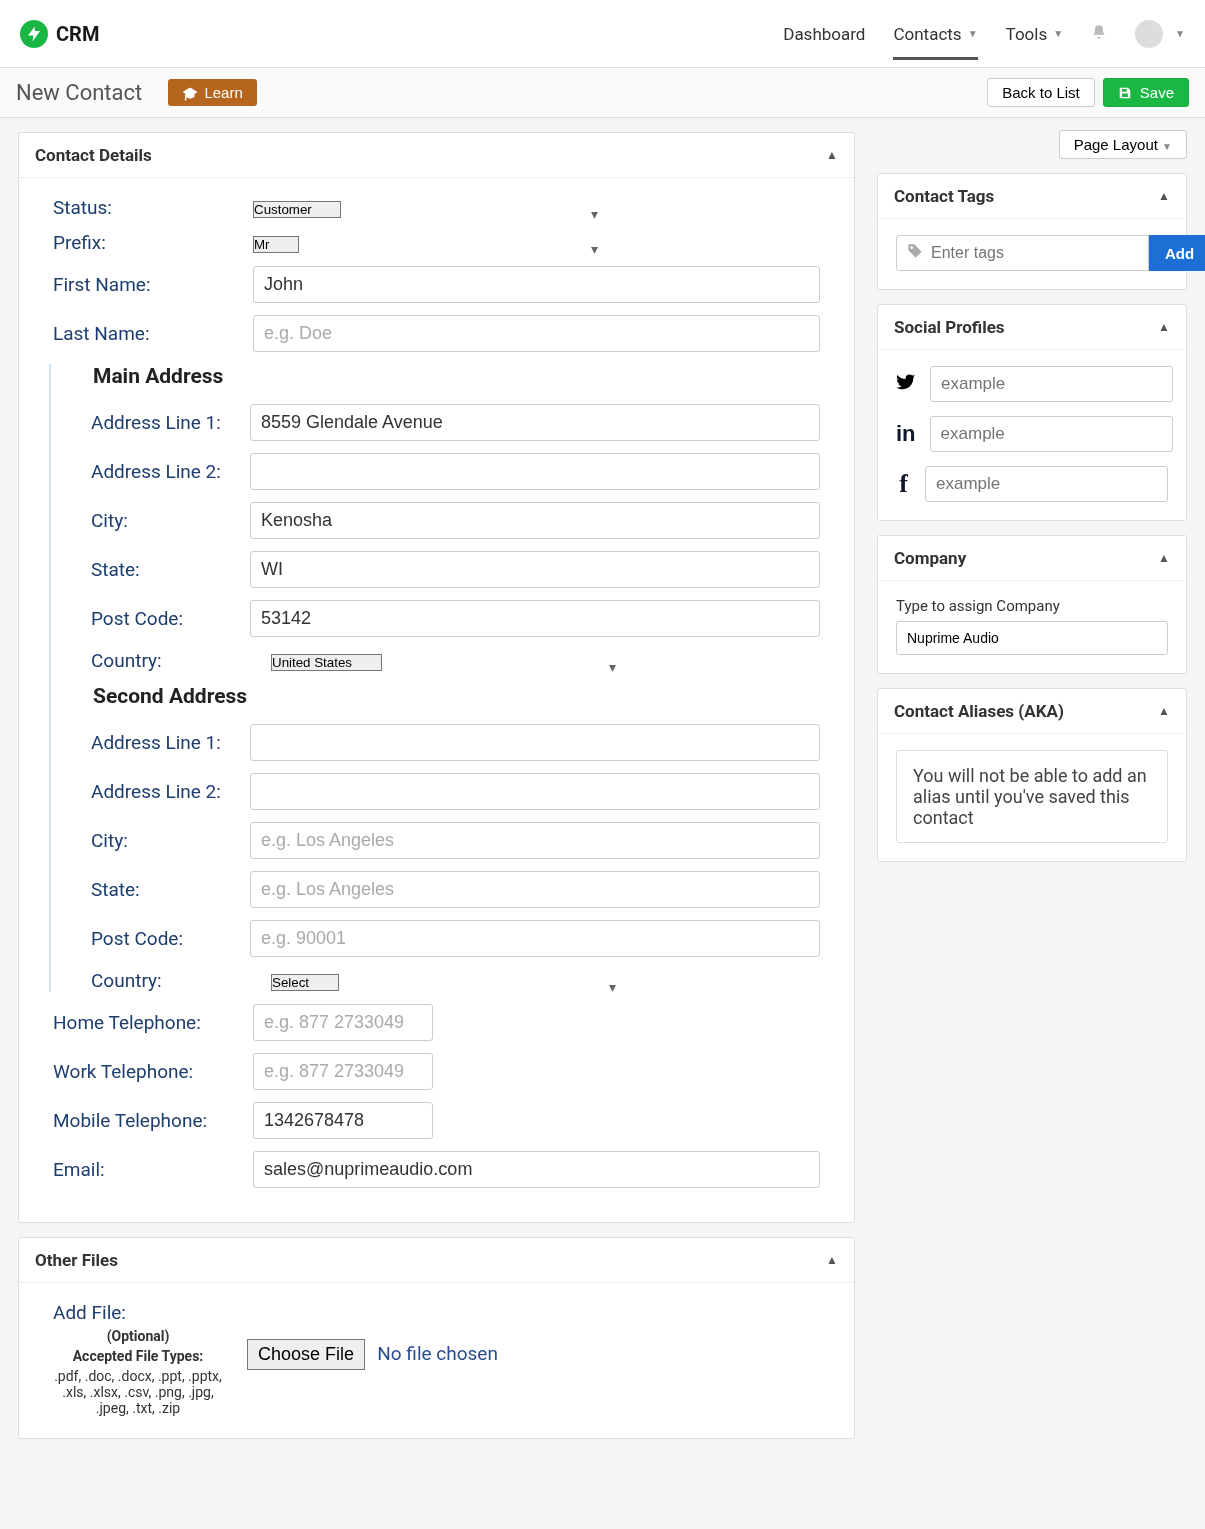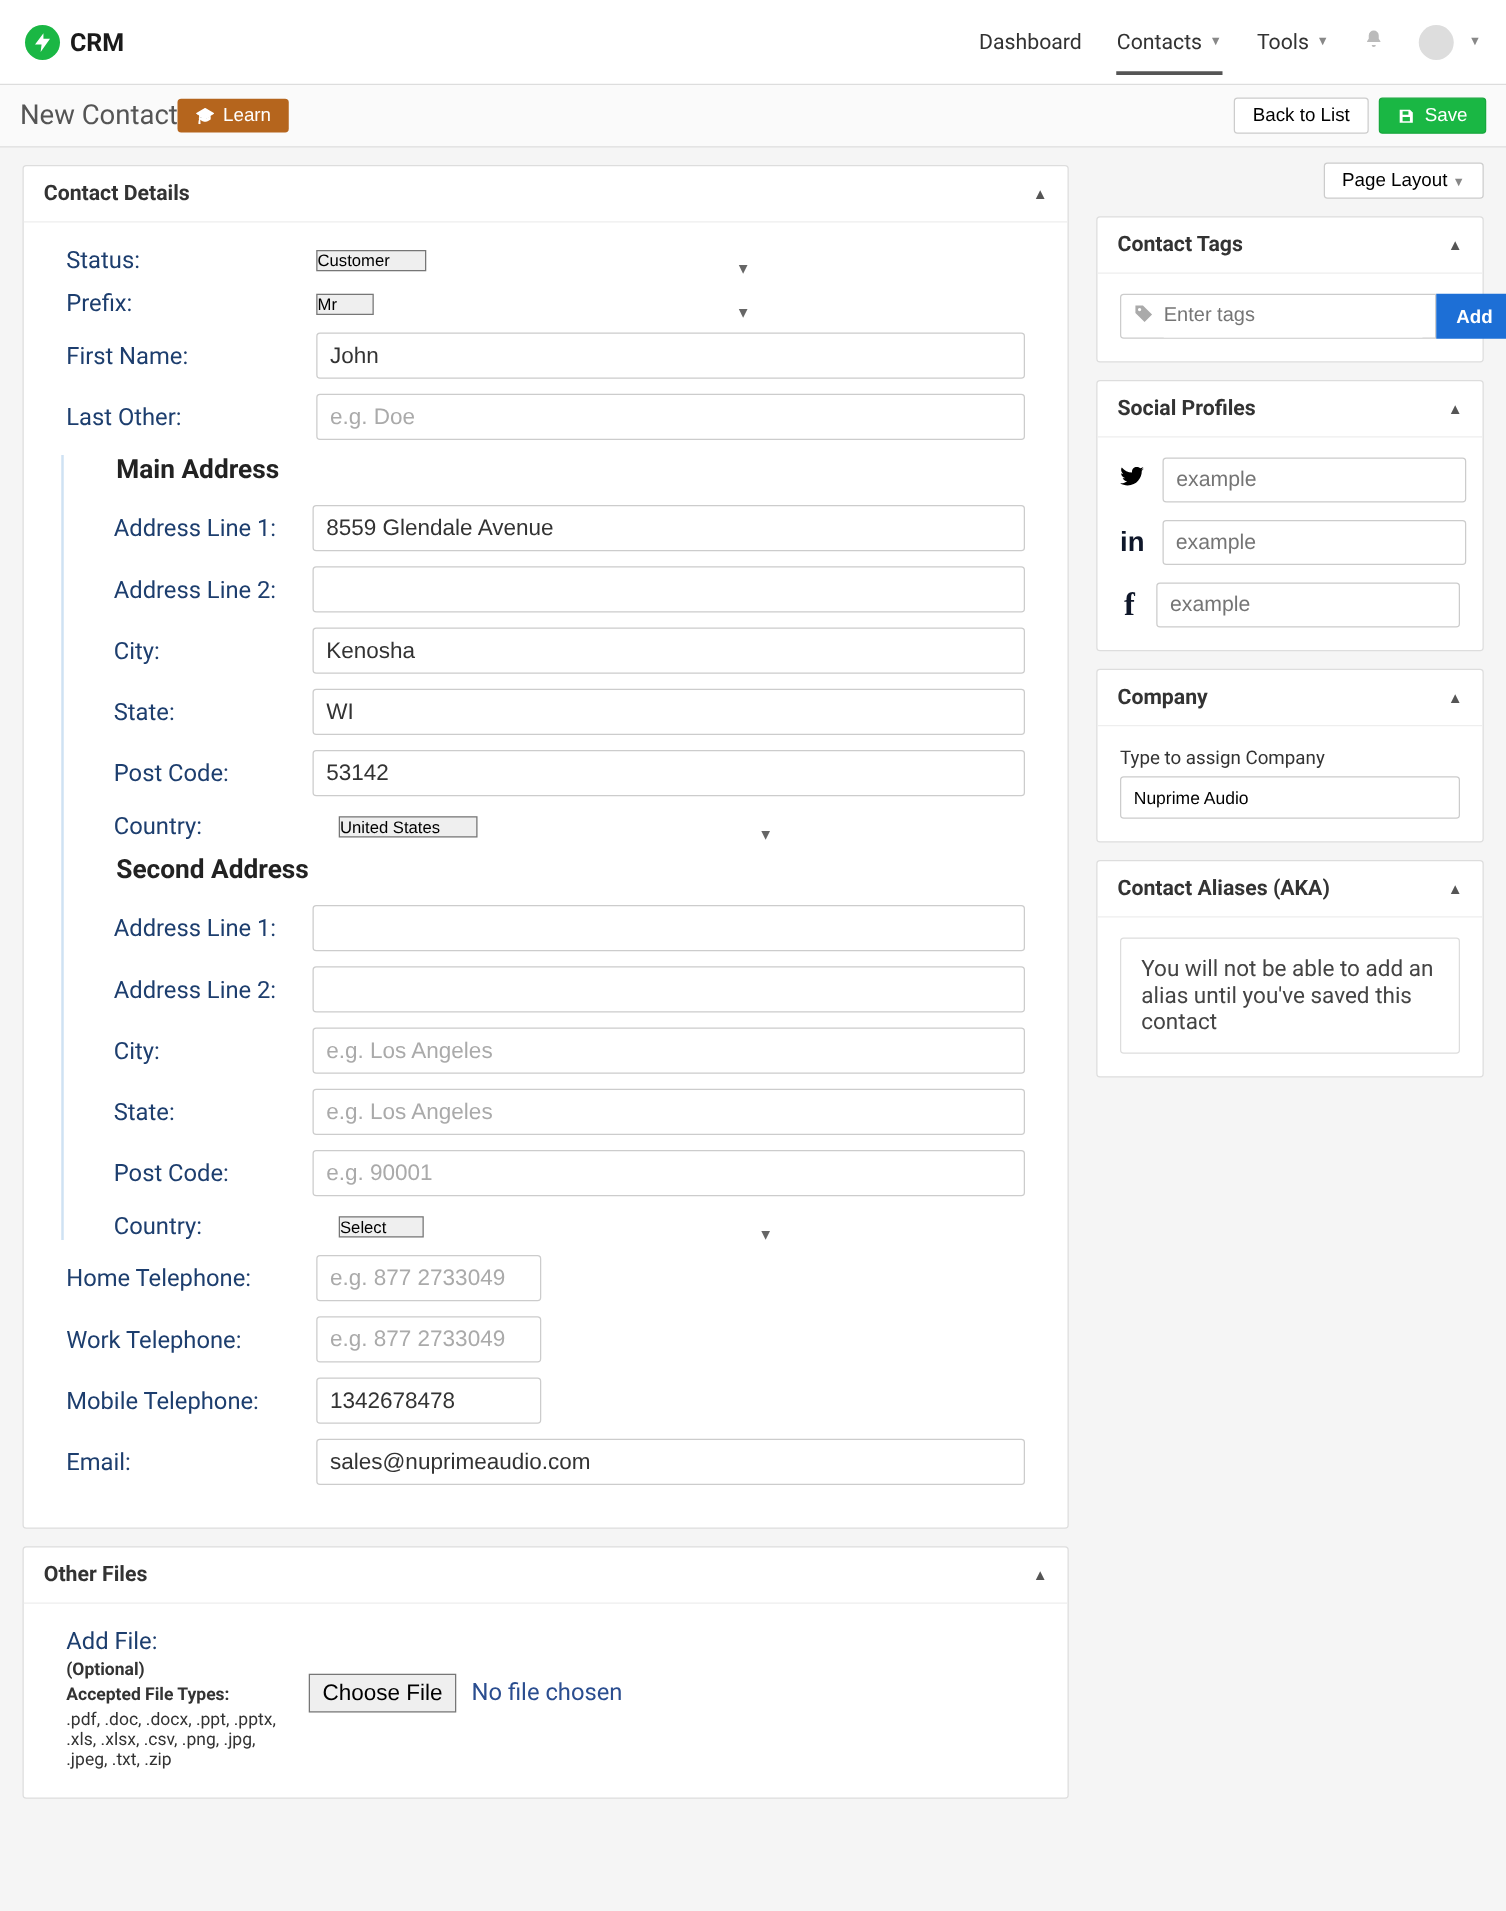--- a/index.html
+++ b/index.html
@@ -11,21 +11,21 @@
 .nav-spacer { flex: 1; }
 .nav-items { display: flex; align-items: center; gap: 28px; }
 .nav-item { font-size: 17px; color: #333; cursor: pointer; display:flex; align-items:center; gap:6px; padding: 16px 0; }
 .nav-item.active { border-bottom: 3px solid #555; padding-bottom:13px;}
 .nav-caret { font-size: 10px; color: #888; }
 .bell { color:#bbb; font-size:18px; cursor:pointer; }
 .avatar-drop { display:flex; align-items:center; gap:12px; cursor:pointer; }
 .avatar { width:28px; height:28px; border-radius:50%; background:#ddd; }
 .subhead { background:#fafafa; border-bottom:1px solid #ddd; padding:10px 16px; display:flex; align-items:center; }
 .page-title { font-size:22px; color:#555; font-weight:400; }
-.learn-btn { margin-left:0; background:#b5651d; color:#fff; border:none; border-radius:3px; padding:5px 14px; font-size:15px; cursor:pointer; display:flex; align-items:center; gap:6px; }
+.learn-btn { margin-left:26px; background:#b5651d; color:#fff; border:none; border-radius:3px; padding:5px 14px; font-size:15px; cursor:pointer; display:flex; align-items:center; gap:6px; }
 .learn-icon::before { content: "🎓"; font-size:13px; filter: grayscale(1) brightness(5); }
 .sub-spacer { flex:1; }
 .btn { border:1px solid #ccc; background:#fff; border-radius:3px; padding:5px 14px; font-size:15px; cursor:pointer; margin-left:8px; }
 .btn-save { background:#1ab744; color:#fff; border:1px solid #18a83e; display:inline-flex; align-items:center; gap:8px;}
 .content { display:flex; padding:0 18px 20px 18px; gap:22px; align-items:flex-start; }
 .main-col { flex:1; min-width:0; }
 .side-col { width:310px; }
 .layout-row { display:flex; justify-content:flex-end; padding-top:12px; }
 .panel { background:#fff; border:1px solid #ddd; border-radius:3px; margin-top:14px; }
 .panel-h { padding:12px 16px; border-bottom:1px solid #eee; display:flex; align-items:center; }
@@ -40,21 +40,21 @@
 .fctl.phone { flex:0 0 180px; }
 .subh { font-size:21px; font-weight:700; color:#222; margin:10px 0 16px 22px; }
 .addr-block { border-left:2px solid #cfe2f3; padding-left:20px; margin-left:-4px; margin-bottom:10px; }
 .addr-row .flabel { width:200px; padding-left:20px; font-size:19px; }
 .addr-row .fctl { flex:0 0 570px; }
 .sel-wrap { position:relative; flex:0 0 355px; }
 .sel-wrap select { appearance:none; -webkit-appearance:none; padding-right:28px; }
 .sel-wrap::after { content:"▾"; position:absolute; right:10px; top:8px; color:#666; pointer-events:none; font-size:14px; }
 .file-row { display:flex; align-items:flex-start; gap:24px; }
 .file-cap { color:#1d3e6e; font-size:19px; }
-.file-note { font-size:14px; color:#333; margin-top:4px; max-width:170px; }
+.file-note { font-size:14px; color:#333; margin-top:4px; max-width:170px;text-align:center; }
 .choose-btn { border:1px solid #777; background:#efefef; padding:4px 10px; font-size:18px; cursor:pointer; }
 .nofile { color:#2a4d8f; font-size:19px; margin-left:8px; }
 .tags-row { display:flex; align-items:stretch; }
 .tags-input-wrap { flex:1; border:1px solid #ccc; border-radius:3px 0 0 3px; display:flex; align-items:center; padding:0 10px; }
 .tag-icon { color:#aaa; margin-right:8px; font-size:17px; }
 .tags-input { border:none; outline:none; font-size:16px; flex:1; padding:8px 0; }
 .add-btn { background:#1d6fd6; color:#fff; border:none; border-radius:0 3px 3px 0; padding:0 16px; font-size:15px; font-weight:600; cursor:pointer; }
 .social-row { display:flex; align-items:center; gap:14px; margin-bottom:14px; }
 .social-row .sicon { width:22px; text-align:center; font-size:22px; font-weight:bold; color:#0f172a;}
 .social-row input { flex:1; border:1px solid #ccc; border-radius:3px; padding:7px 10px; font-size:17px; }
@@ -136,21 +136,21 @@
         </div>
         <div class="frow">
           <div class="flabel">Prefix:</div>
           <div class="sel-wrap"><select><option>Mr</option></select></div>
         </div>
         <div class="frow">
           <div class="flabel">First Name:</div>
           <div class="fctl"><input type="text" value="John" style=""></div>
         </div>
         <div class="frow">
-          <div class="flabel">Last Other:</div>
+          <div class="flabel">Last Name:</div>
           <div class="fctl"><input type="text" placeholder="e.g. Doe" style=""></div>
         </div>
 
         <div class="addr-block">
           <div class="subh">Main Address</div>
           <div class="frow addr-row">
               <div class="flabel">Address Line 1:</div>
               <div class="fctl"><input type="text" value="8559 Glendale Avenue" style=""></div>
             </div>
           <div class="frow addr-row">

